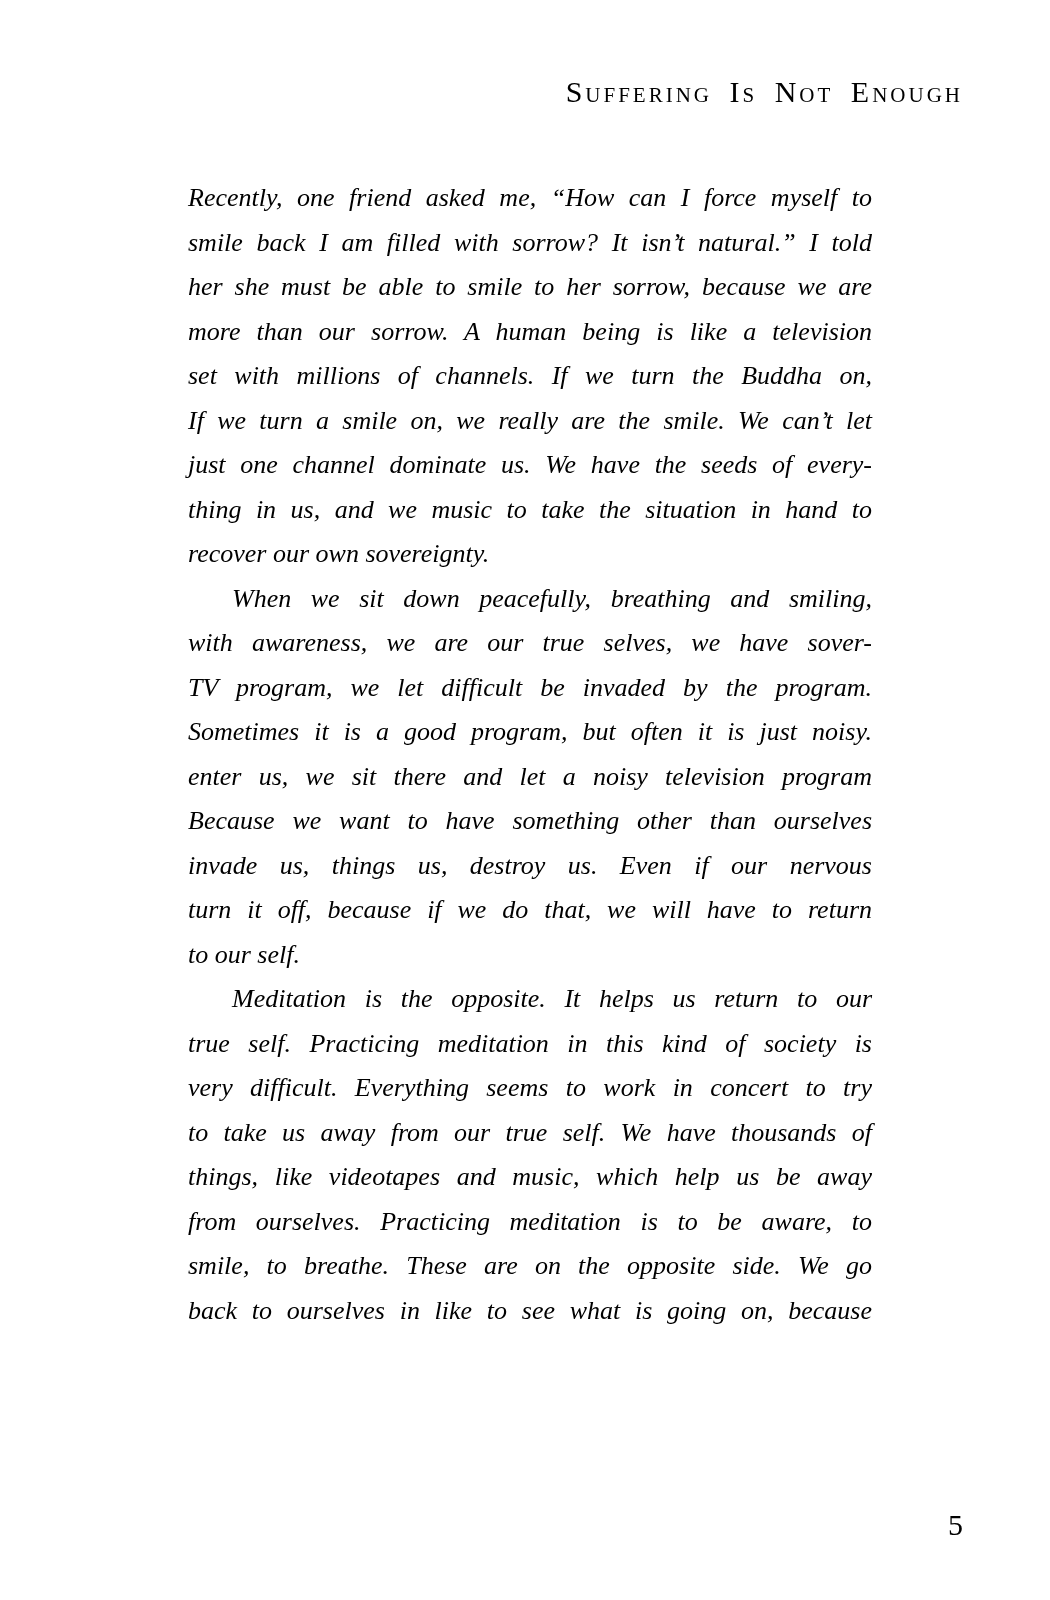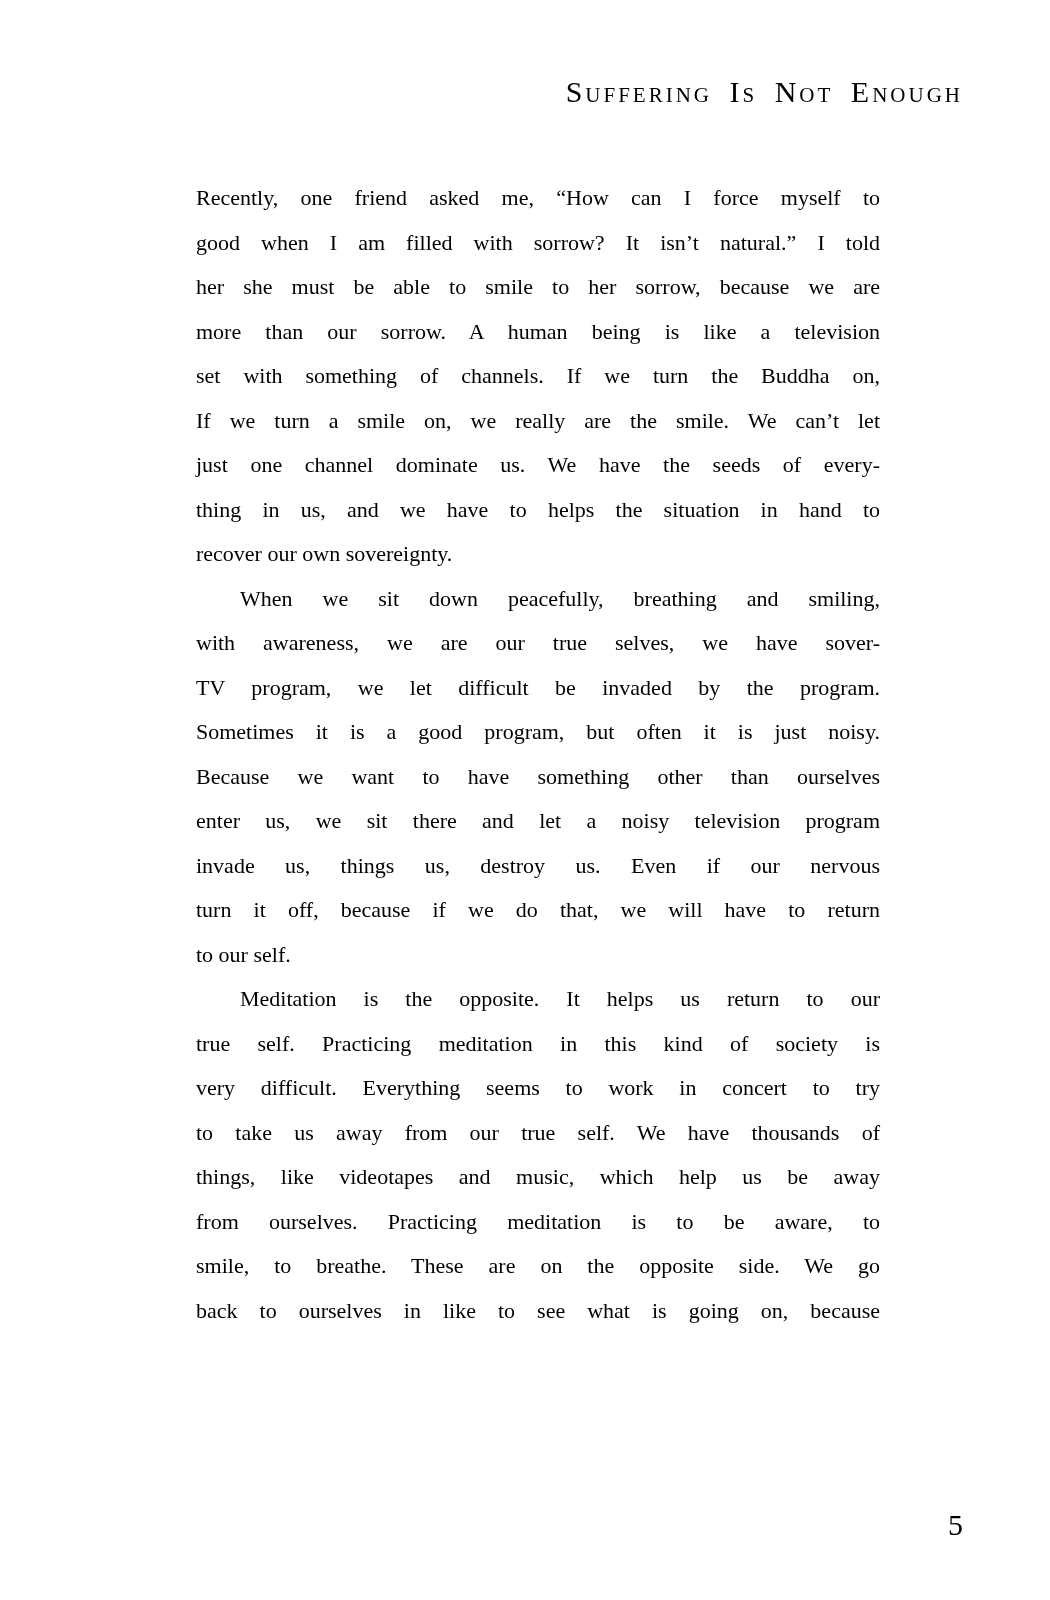--- a/index.html
+++ b/index.html
@@ -22,25 +22,26 @@
     right: 87px;
     font-size: 30px;
     line-height: 32px;
     font-variant: small-caps;
     letter-spacing: 3px;
     word-spacing: 7px;
     white-space: nowrap;
   }
   .text-block {
     position: absolute;
-    left: 196px;
+    left: 188px;
     top: 176px;
     width: 684px;
-    font-size: 22px;
+    font-size: 26px;
     line-height: 44.5px;
+    font-style: italic;
   }
   .line {
     text-align: justify;
     text-align-last: justify;
   }
   .line.para-end {
     text-align-last: left;
   }
   .line.indent {
     text-indent: 44px;
@@ -54,34 +55,34 @@
   }
 </style>
 </head>
 <body>
 
 <div class="page">
   <div class="running-head">Suffering Is Not Enough</div>
 
   <div class="text-block">
       <div class="line">Recently, one friend asked me, “How can I force myself to</div>
-      <div class="line">good when I am filled with sorrow? It isn’t natural.” I told</div>
+      <div class="line">smile back I am filled with sorrow? It isn’t natural.” I told</div>
       <div class="line">her she must be able to smile to her sorrow, because we are</div>
       <div class="line">more than our sorrow. A human being is like a television</div>
-      <div class="line">set with something of channels. If we turn the Buddha on,</div>
+      <div class="line">set with millions of channels. If we turn the Buddha on,</div>
       <div class="line">If we turn a smile on, we really are the smile. We can’t let</div>
       <div class="line">just one channel dominate us. We have the seeds of every-</div>
-      <div class="line">thing in us, and we have to helps the situation in hand to</div>
+      <div class="line">thing in us, and we music to take the situation in hand to</div>
       <div class="line para-end">recover our own sovereignty.</div>
       <div class="line indent">When we sit down peacefully, breathing and smiling,</div>
       <div class="line">with awareness, we are our true selves, we have sover-</div>
       <div class="line">TV program, we let difficult be invaded by the program.</div>
       <div class="line">Sometimes it is a good program, but often it is just noisy.</div>
+      <div class="line">enter us, we sit there and let a noisy television program</div>
       <div class="line">Because we want to have something other than ourselves</div>
-      <div class="line">enter us, we sit there and let a noisy television program</div>
       <div class="line">invade us, things us, destroy us. Even if our nervous</div>
       <div class="line">turn it off, because if we do that, we will have to return</div>
       <div class="line para-end">to our self.</div>
       <div class="line indent">Meditation is the opposite. It helps us return to our</div>
       <div class="line">true self. Practicing meditation in this kind of society is</div>
       <div class="line">very difficult. Everything seems to work in concert to try</div>
       <div class="line">to take us away from our true self. We have thousands of</div>
       <div class="line">things, like videotapes and music, which help us be away</div>
       <div class="line">from ourselves. Practicing meditation is to be aware, to</div>
       <div class="line">smile, to breathe. These are on the opposite side. We go</div>

